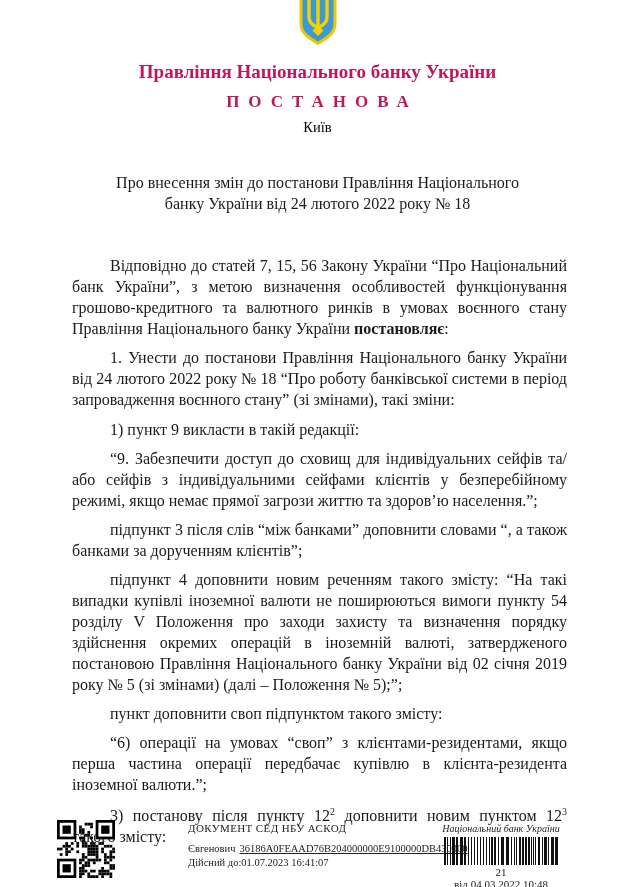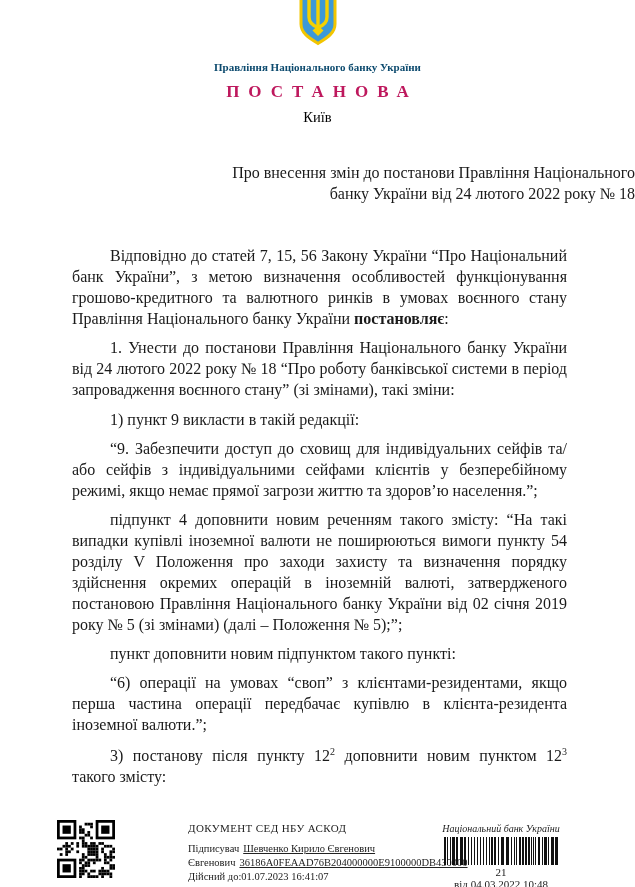--- a/index.html
+++ b/index.html
@@ -10,33 +10,33 @@
     background:#ffffff;
     font-family:"Liberation Serif",serif;
     color:#1a1a1a;
     overflow:hidden;
   }
   
   .emblem{ text-align:center; height:46px; overflow:hidden; }
   .emblem svg{ display:inline-block; margin-top:-3px; }
   .org{
     margin-top:15px; text-align:center;
-    color:#0c4a6e; font-weight:bold; font-size:11px;
+    color:#be185d; font-weight:bold; font-size:19px;
   }
   .doctype{
     margin-top:9px; text-align:center;
     color:#be185d; font-weight:bold; font-size:17px;
     letter-spacing:9px; text-indent:9px;
   }
   .city{
     margin-top:7px; text-align:center;
     color:#000000; font-size:14.5px;
   }
   .title{
-    margin-top:36px; text-align:right;
+    margin-top:36px; text-align:center;
     font-size:16px; line-height:21px;
     white-space:pre-line;
   }
   
   .bodytext{
     margin:41px 60px 0 64px;
     font-size:16px; line-height:21px;
     text-align:justify;
   }
   .para{ margin:8px; text-indent:38px; }
@@ -86,22 +86,23 @@
   <div class="doctype">ПОСТАНОВА</div>
   <div class="city">Київ</div>
   <div class="title">Про внесення змін до постанови Правління Національного
 банку України від 24 лютого 2022 року № 18</div>
 
   <div class="bodytext">
       <p class="para"><span>Відповідно до статей 7, 15, 56 Закону України “Про Національний банк України”, з метою визначення особливостей функціонування грошово-кредитного та валютного ринків в умовах воєнного стану Правління Національного банку України </span><b>постановляє</b><span>:</span></p>
       <p class="para gap-sm"><span>1. Унести до постанови Правління Національного банку України від 24 лютого 2022 року № 18 “Про роботу банківської системи в період запровадження воєнного стану” (зі змінами), такі зміни:</span></p>
       <p class="para gap-md"><span>1)  пункт 9 викласти в такій редакції:</span></p>
       <p class="para"><span>“9. Забезпечити доступ до сховищ для індивідуальних сейфів та/або сейфів з індивідуальними сейфами клієнтів у безперебійному режимі, якщо немає прямої загрози життю та здоров’ю населення.”;</span></p>
+      <p class="para"><span>підпункт 3 після слів “між банками” доповнити словами “, а також банками за дорученням клієнтів”;</span></p>
       <p class="para"><span>підпункт 4 доповнити новим реченням такого змісту: “На такі випадки купівлі іноземної валюти не поширюються вимоги пункту 54 розділу V Положення про заходи захисту та визначення порядку здійснення окремих операцій в іноземній валюті, затвердженого постановою Правління Національного банку України від 02 січня 2019 року № 5 (зі змінами) (далі – Положення № 5);”;</span></p>
-      <p class="para"><span>пункт доповнити новим підпунктом такого пункті:</span></p>
+      <p class="para"><span>пункт доповнити своп підпунктом такого змісту:</span></p>
       <p class="para"><span>“6) операції на умовах “своп” з клієнтами-резидентами, якщо перша частина операції передбачає купівлю в клієнта-резидента іноземної валюти.”;</span></p>
       <p class="para gap-lg"><span>3) постанову після пункту 12</span><sup>2</sup><span> доповнити новим пунктом 12</span><sup>3</sup><span> такого змісту:</span></p>
     </div>
 
   <div class="footer-left">
     <div class="qr">
       <svg id="qr-svg" width="58" height="58" viewBox="0 0 57 57" aria-hidden="true">
           <rect x="27.14" y="2.71" width="2.714" height="2.714" fill="#000"></rect>
           <rect x="29.85" y="2.71" width="2.714" height="2.714" fill="#000"></rect>
           <rect x="32.57" y="2.71" width="2.714" height="2.714" fill="#000"></rect>
@@ -231,21 +232,20 @@
           <rect x="37.996" y="0" width="18.998" height="18.998" fill="#000"></rect>
           <rect x="40.71" y="2.714" width="13.57" height="13.57" fill="#fff"></rect>
           <rect x="43.424" y="5.428" width="8.142" height="8.142" fill="#000"></rect>
           <rect x="0" y="37.996" width="18.998" height="18.998" fill="#000"></rect>
           <rect x="2.714" y="40.71" width="13.57" height="13.57" fill="#fff"></rect>
           <rect x="5.428" y="43.424" width="8.142" height="8.142" fill="#000"></rect>
         </svg>
     </div>
     <div class="sig">
       <div class="sig-head">ДОКУМЕНТ СЕД НБУ АСКОД</div>
-      <div class="sig-line"><span>Підписувач</span><span class="u">Шевченко Кирило Євгенович</span></div>
       <div class="sig-line"><span>Євгенович</span><span class="u">36186A0FEAAD76B204000000E9100000DB430000</span></div>
       <div class="sig-line"><span>Дійсний до:</span><span>01.07.2023 16:41:07</span></div>
     </div>
   </div>
 
   <div class="reg">
     <div class="reg-name">Національний банк України</div>
     <svg id="barcode-svg" class="barcode" width="114" height="28" viewBox="0 0 114 28" aria-hidden="true">
         <rect x="0" y="0" width="2" height="28" fill="#111"></rect>
         <rect x="3" y="0" width="1" height="28" fill="#111"></rect>

